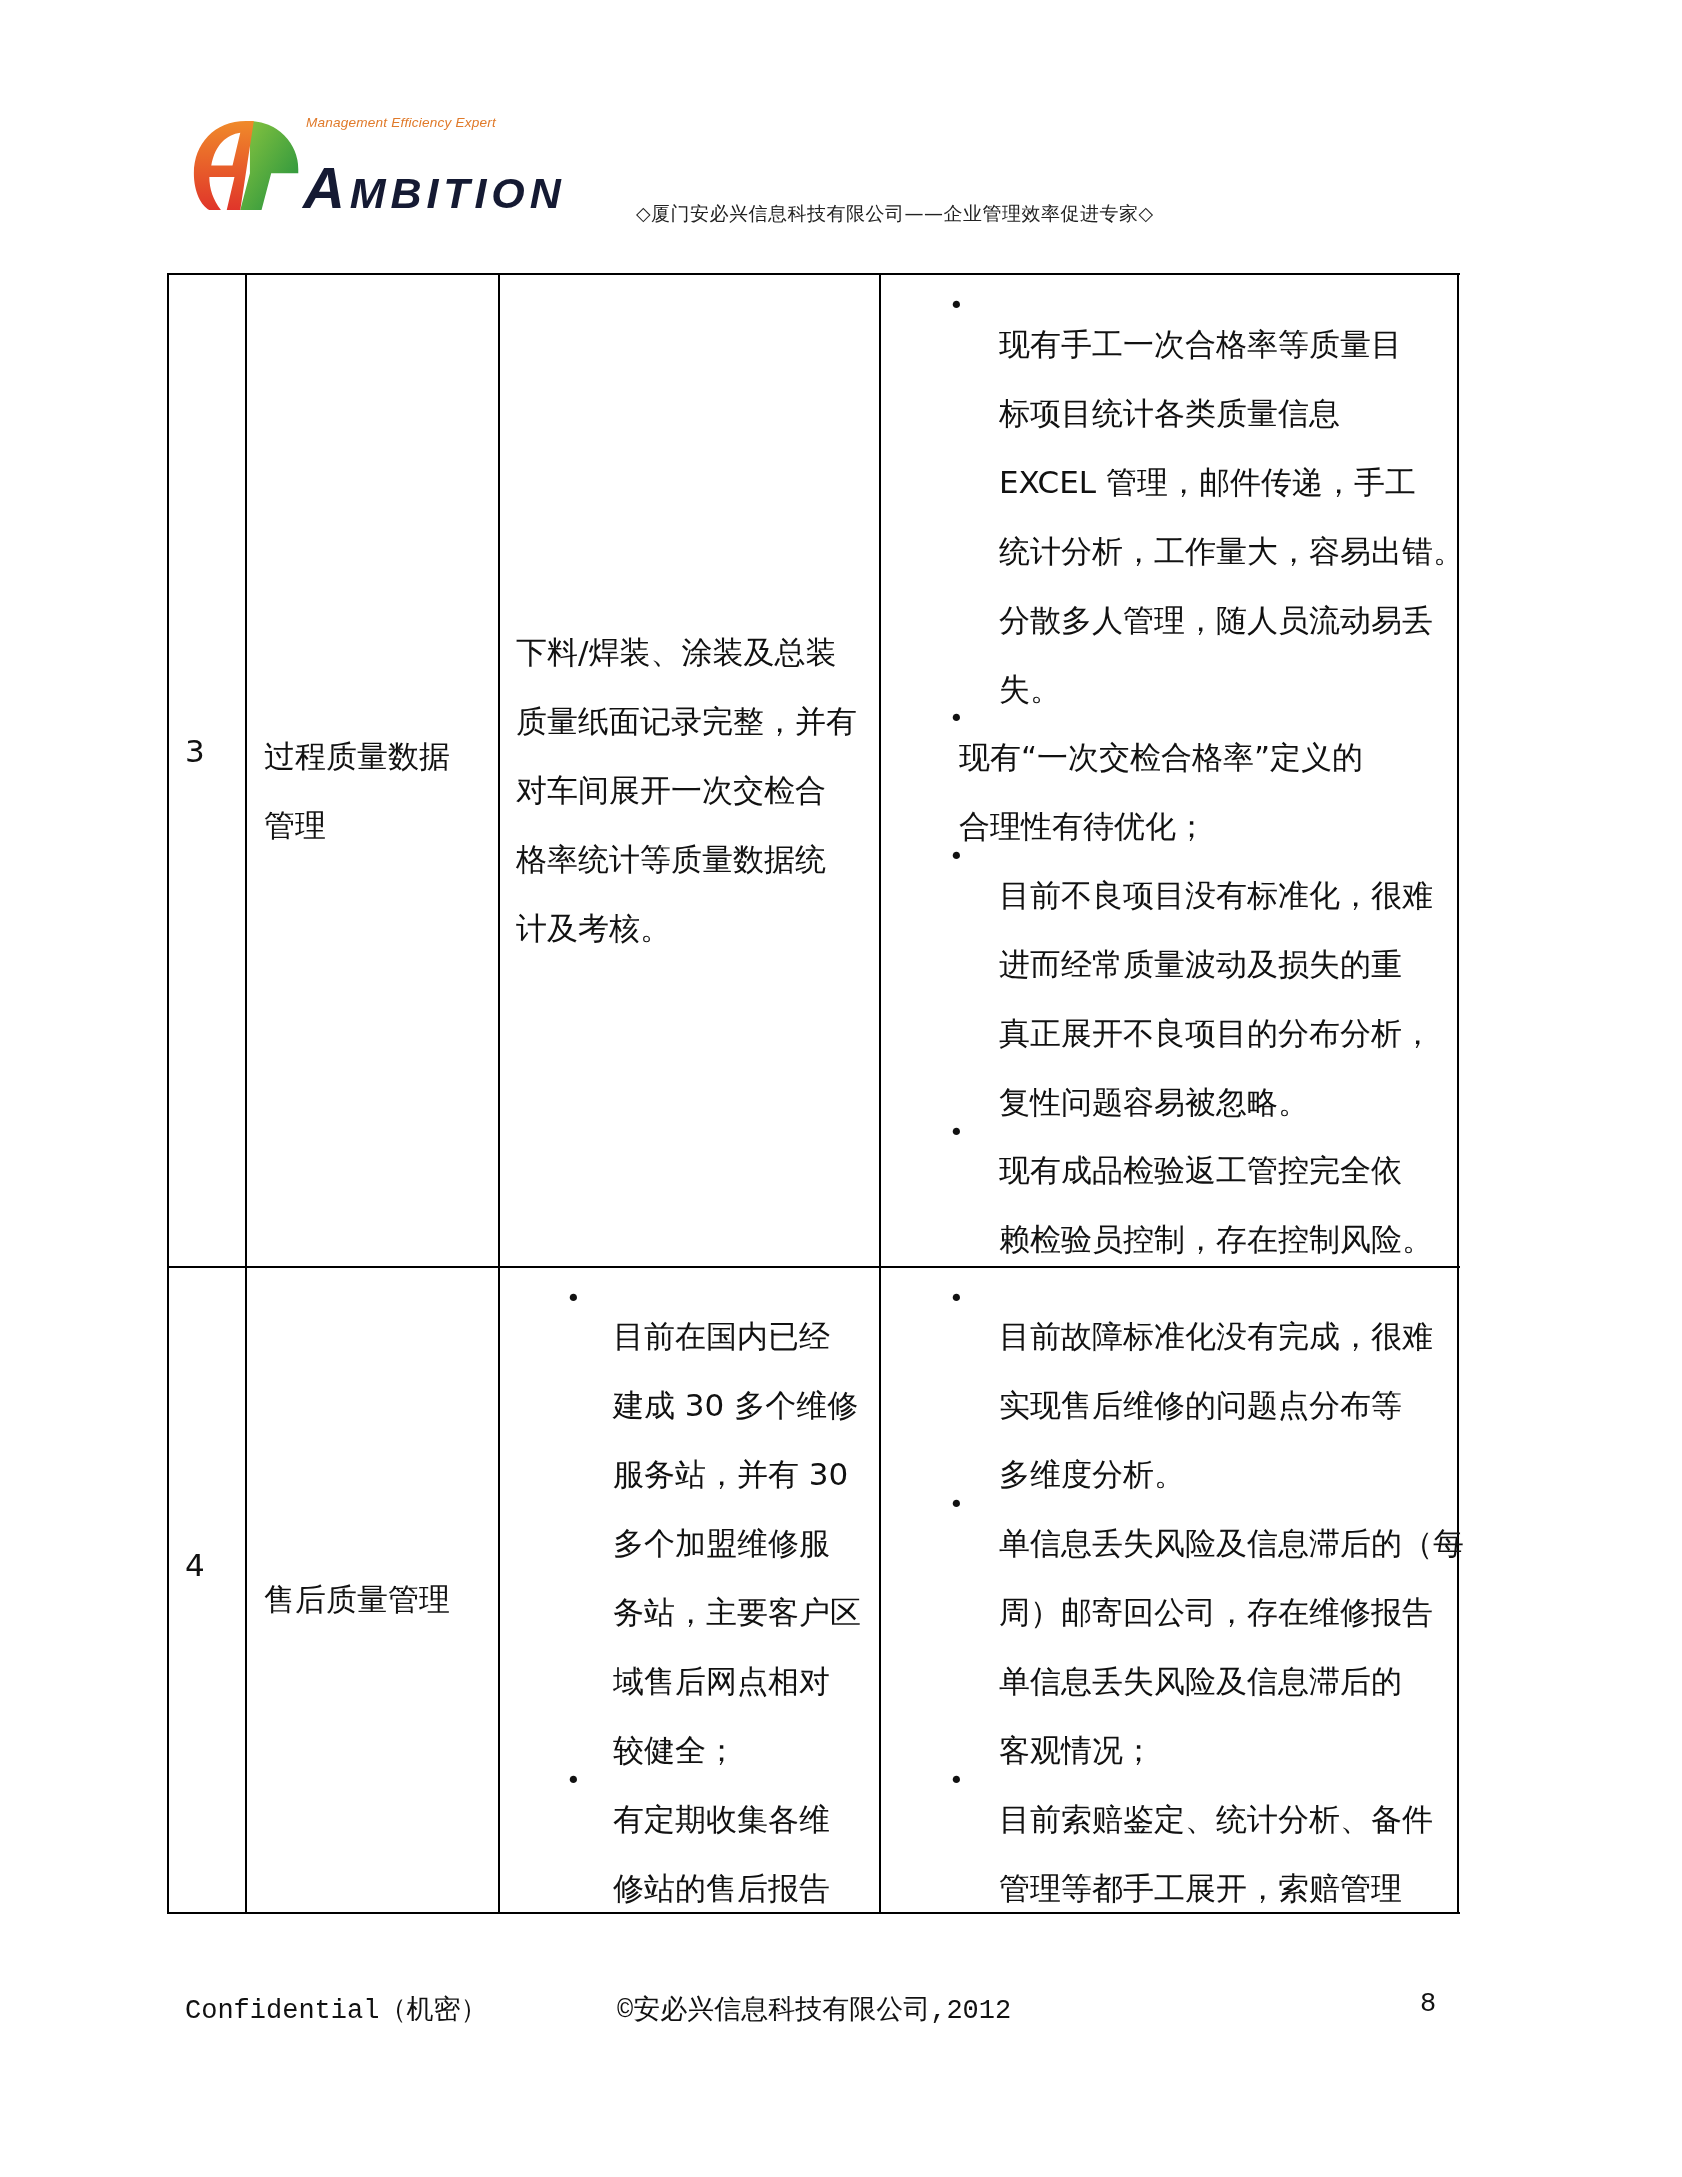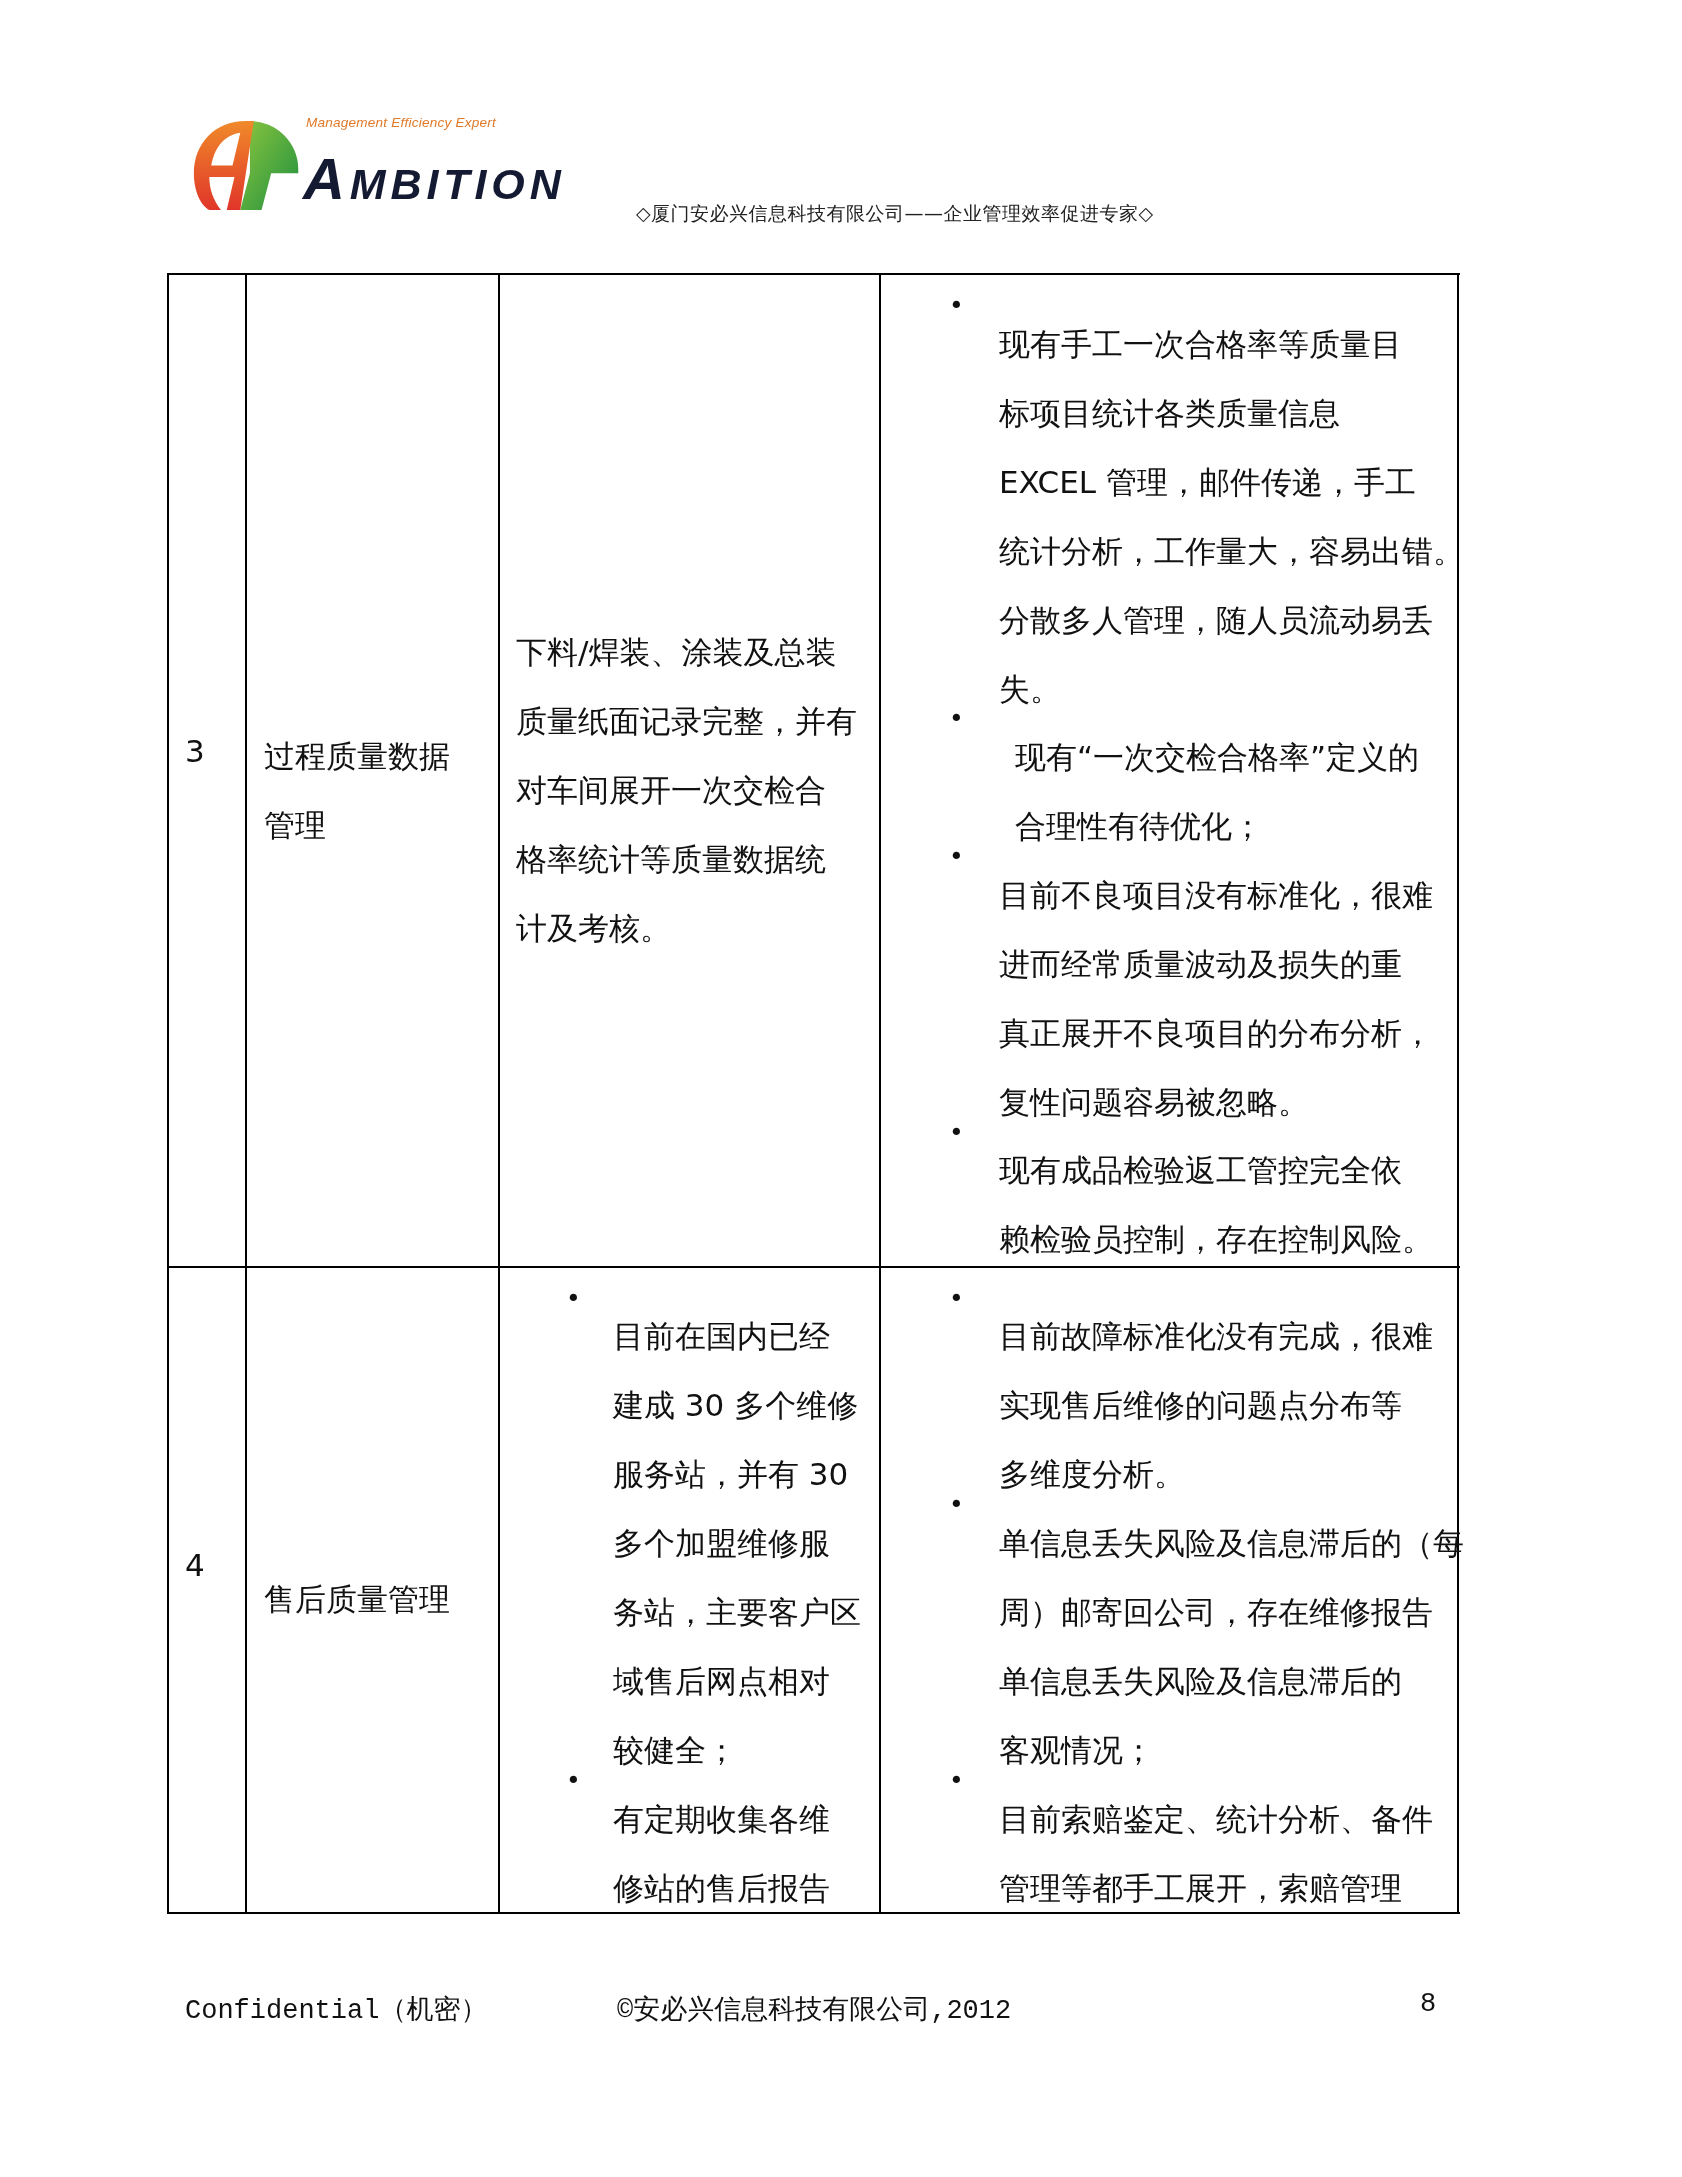--- a/index.html
+++ b/index.html
@@ -3,21 +3,21 @@
 <meta charset="utf-8">
 <style>
   html, body { margin:0; padding:0; background:#ffffff; }
   body { width:1683px; height:2178px; position:relative; overflow:hidden;
          font-family:"DejaVu Sans","Liberation Sans",sans-serif; color:#111; }
   .abs { position:absolute; }
   
   .logo { left:190px; top:109px; width:398px; height:107px; }
   .logo-tag { position:absolute; left:116px; top:5.8px; font-family:"Liberation Sans",sans-serif;
               font-style:italic; font-size:13.6px; color:#e07a2a; letter-spacing:0.2px; white-space:nowrap; }
-  .logo-word { position:absolute; left:113px; top:36px; font-family:"Liberation Sans",sans-serif;
+  .logo-word { position:absolute; left:113px; top:45px; font-family:"Liberation Sans",sans-serif;
                font-style:italic; font-weight:bold; color:#151a33; white-space:nowrap; letter-spacing:4.9px; }
   .logo-word .big { font-size:58px; }
   .logo-word .small { font-size:43px; }
   .header-slogan { left:636px; top:201px; font-size:19px; color:#222; white-space:nowrap; letter-spacing:0.5px; }
 
   
   .tline { position:absolute; background:#000; }
   .cell-text { position:absolute; font-size:31px; line-height:69px; white-space:nowrap; color:#111;margin-top:36px; }
   .bullet { position:absolute; font-size:25px; color:#111; }
   .num { position:absolute; font-size:31px; color:#111; }
@@ -85,21 +85,21 @@
       <div class="cell-text" style="left:999px;top:274px">
         <div>现有手工一次合格率等质量目</div>
         <div>标项目统计各类质量信息</div>
         <div>EXCEL 管理，邮件传递，手工</div>
         <div>统计分析，工作量大，容易出错。</div>
         <div>分散多人管理，随人员流动易丢</div>
         <div>失。</div>
       </div>
 
       <div class="bullet" style="left:949px;top:704px">•</div>
-      <div class="cell-text" style="left:1015px;top:687px">
+      <div class="cell-text" style="left:959px;top:687px">
         <div>现有“一次交检合格率”定义的</div>
         <div>合理性有待优化；</div>
       </div>
 
       <div class="bullet" style="left:949px;top:842px">•</div>
       <div class="cell-text" style="left:999px;top:825px">
         <div>目前不良项目没有标准化，很难</div>
         <div>进而经常质量波动及损失的重</div>
         <div>真正展开不良项目的分布分析，</div>
         <div>复性问题容易被忽略。</div>

